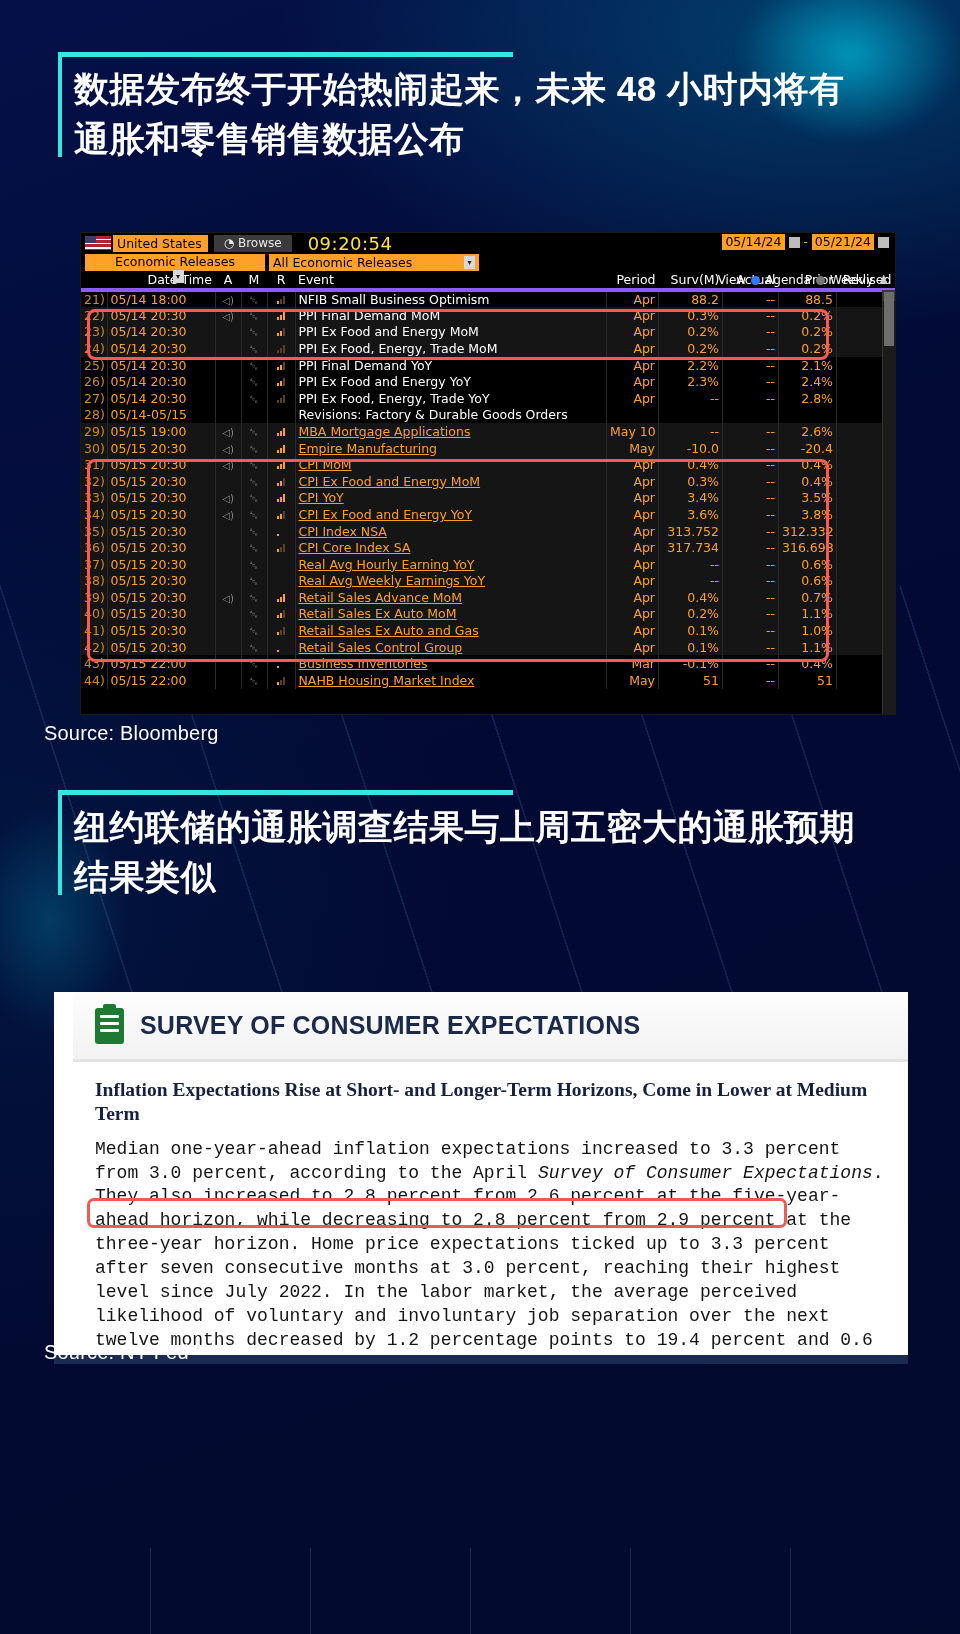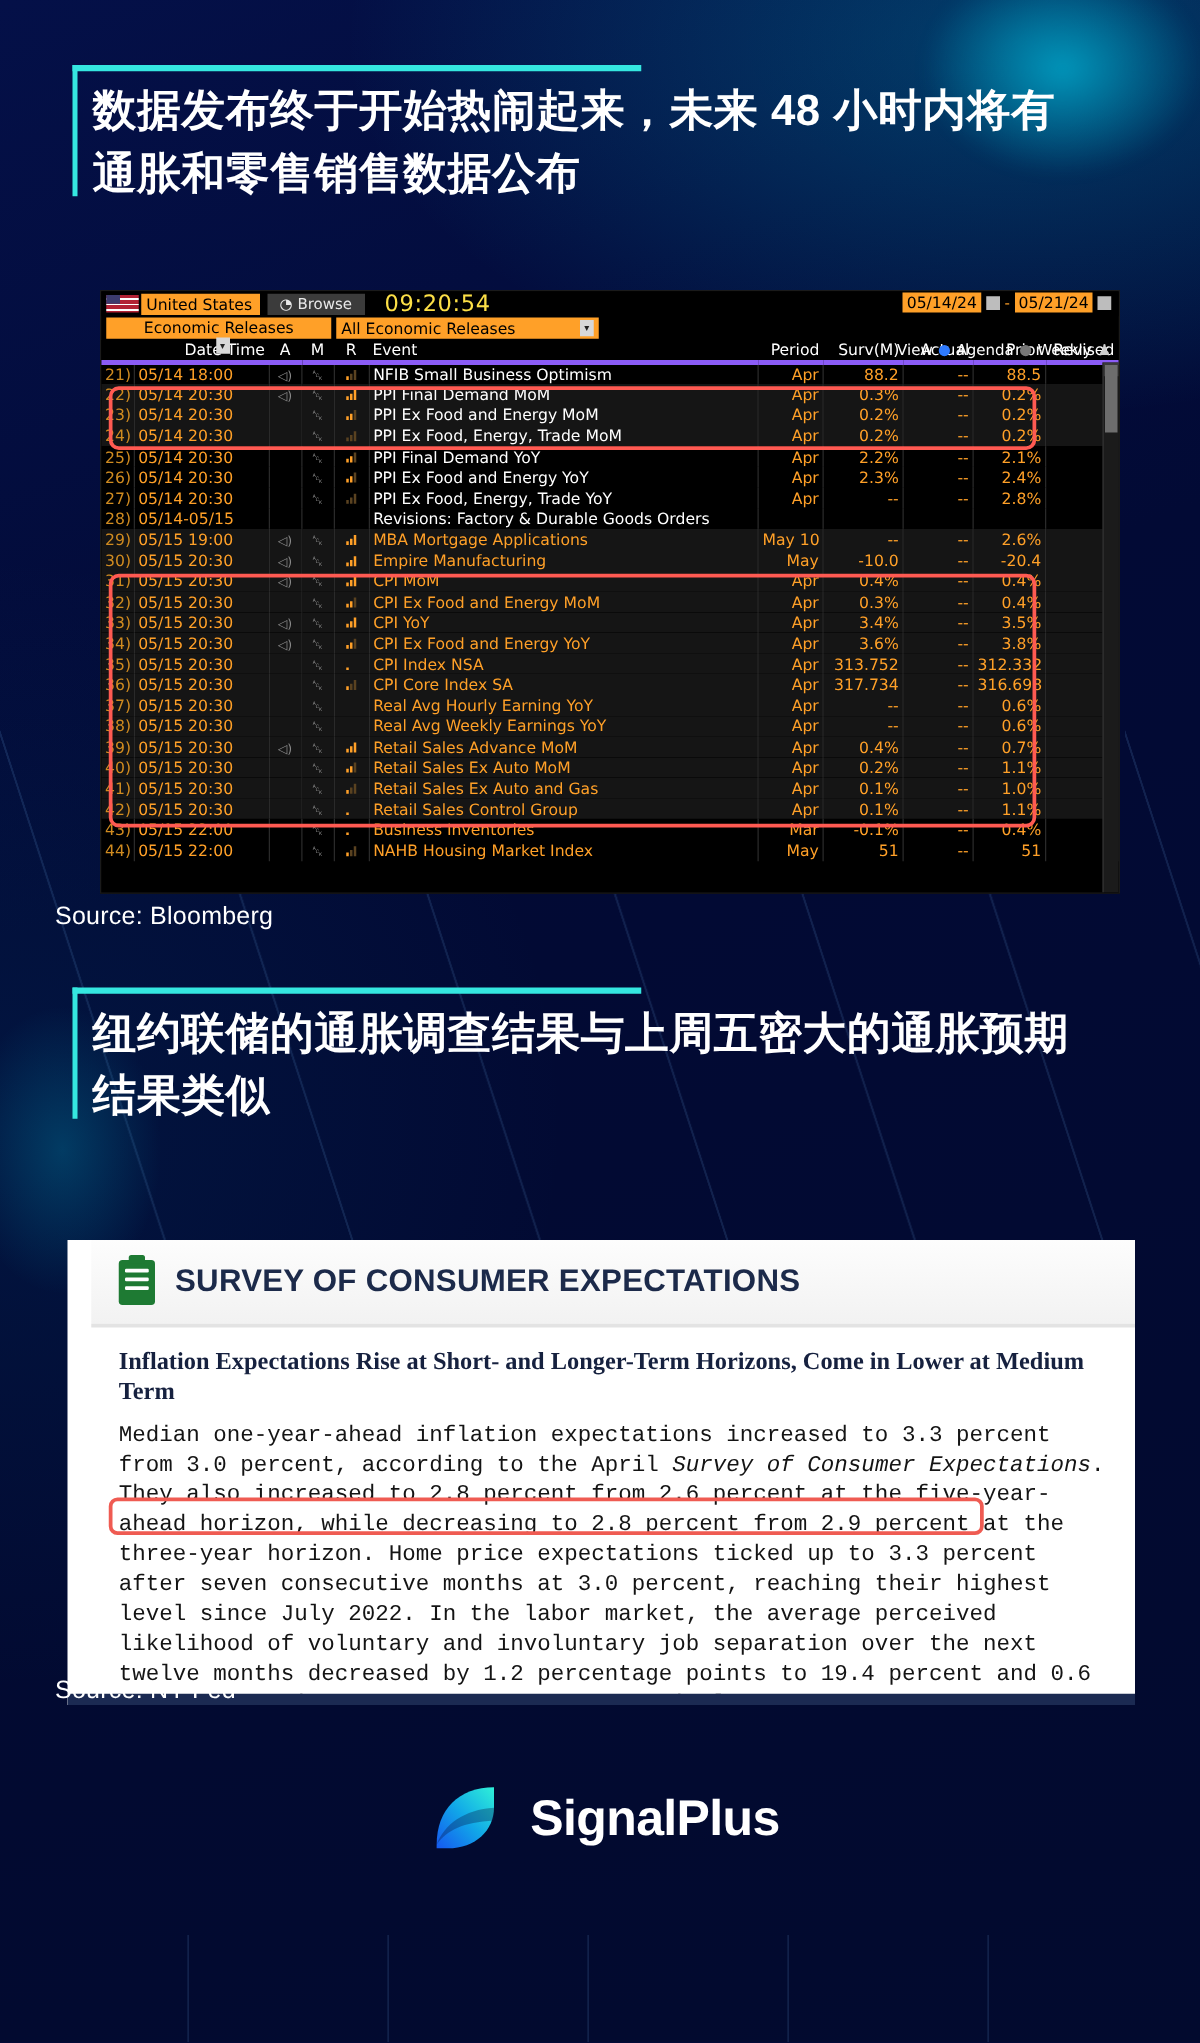--- a/index.html
+++ b/index.html
@@ -175,21 +175,21 @@
   .c-pd    { width: 52px;  text-align: right; color: #ffa028; }
   .c-sv    { width: 64px;  text-align: right; color: #ffa028; }
   .c-ac    { width: 56px;  text-align: right; color: #ffa028; }
   .c-pr    { width: 58px;  text-align: right; color: #ffa028; }
   .c-rv    { width: 58px;  text-align: right; color: #ffa028; }
   .hdr .c-idx, .hdr .c-dt, .hdr .c-pd, .hdr .c-sv,
   .hdr .c-ac, .hdr .c-pr, .hdr .c-rv { color: #fff; }
   .hdr .c-dt { text-align: right; }
 
   tr.ev-white .c-ev { color: #ffffff; }
-  tr.ev-orange .c-ev { color: #ffa028; }
+  tr.ev-orange .c-ev { color: #ffa028; text-decoration: underline; }
   tr.alt td { background: #151515; }
 
   .spk { color: #8a8a8a; font-size: 10px; }
   .bell { color: #8f8f8f; font-size: 11px; }
   .bars { display:inline-flex; align-items:flex-end; gap:1px; height:9px; }
   .bars i { width: 2px; background: #5a4220; display:block; }
   .bars.l1 i:nth-child(1){height:3px;background:#ffa028;}
   .bars.l1 i:nth-child(2){height:5px;}
   .bars.l1 i:nth-child(3){height:8px;}
   .bars.l2 i:nth-child(1){height:3px;background:#ffa028;}
@@ -808,34 +808,20 @@
         <b>Press Release:</b>
         <span class="link">Consumers Expect Higher Short-Term Inflation and Home Price Growth</span>
       </div>
       <div class="redbox-text"></div>
     </div>
     <div class="footer-bar"></div>
   </div>
 
   <div class="source-label" id="source-2">Source: NY Fed</div>
 
-  <div id="logo-wrap">
-    <svg id="logo-mark" viewBox="0 0 100 100">
-      <defs>
-        <linearGradient id="lg" x1="0" y1="1" x2="1" y2="0">
-          <stop offset="0%" stop-color="#1558f0"></stop>
-          <stop offset="50%" stop-color="#11a8e8"></stop>
-          <stop offset="100%" stop-color="#2ff0d8"></stop>
-        </linearGradient>
-      </defs>
-      <path d="M18 78 C18 40 42 16 80 16 L80 38 C80 62 60 82 30 82 L18 82 Z" fill="url(#lg)"></path>
-      <path d="M18 78 C30 62 46 54 80 52 L80 38 C48 40 26 56 18 78 Z" fill="#061a4a" opacity="0.35"></path>
-    </svg>
-    <div id="logo-text">SignalPlus</div>
-  </div>
 
   <div class="bottom-rules">
     <i style="left:150px"></i>
       <i style="left:310px"></i>
       <i style="left:470px"></i>
     <i style="left:630px"></i>
       <i style="left:790px"></i>
   </div>
 </div>
 

